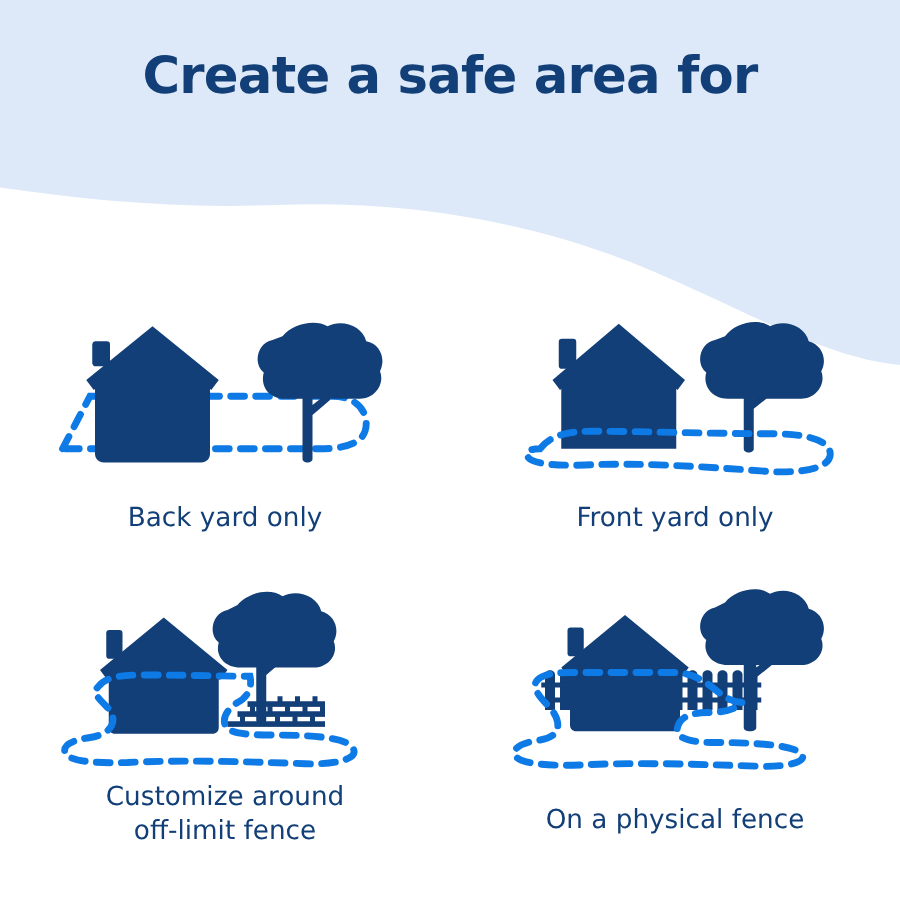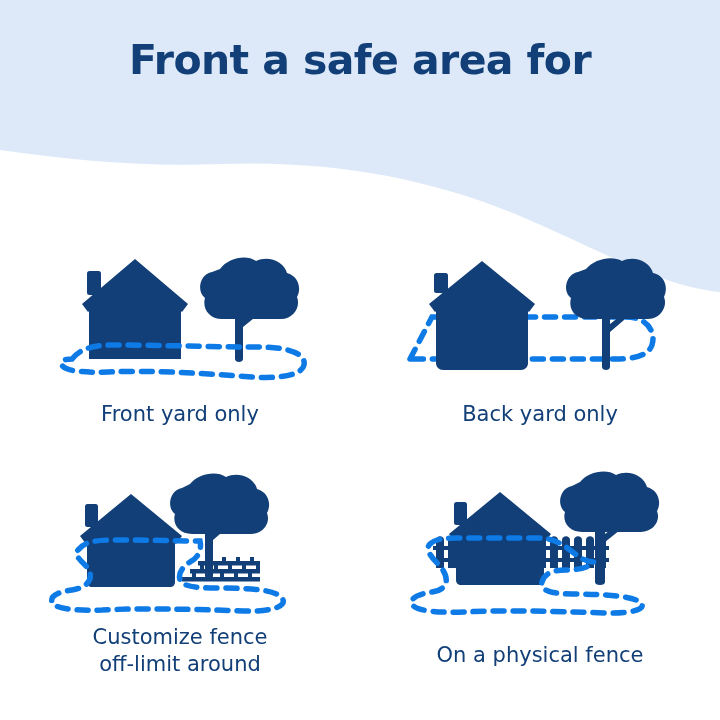--- a/index.html
+++ b/index.html
@@ -118,24 +118,61 @@
   <div class="header-band">
     <svg viewBox="0 0 720 300" xmlns="http://www.w3.org/2000/svg" aria-hidden="true">
       <path d="M0,0 L720,0 L720,292
                C660,286 600,250 520,216
                C430,178 330,160 220,164
                C140,167 70,160 0,150 Z" fill="#DDE9F8"></path>
     </svg>
   </div>
 
   <div class="header-title">
-    <span class="line">Front a safe area for</span>
+    <span class="line">Create a safe area for</span>
   </div>
 
   <div class="grid">
+
+    <div class="cell cell-1">
+      <div class="art">
+        <svg viewBox="0 0 300 140" xmlns="http://www.w3.org/2000/svg" aria-hidden="true">
+
+          <g>
+            <path d="M20 112 L42 70 L212 70 L236 70
+                     C258 70 266 86 262 98
+                     C258 110 240 112 226 112 Z" fill="none" stroke="#0E7AE6" stroke-width="5.5" stroke-linecap="round" stroke-dasharray="11 9"></path>
+          </g>
+
+          <g fill="#123F77">
+            <path d="M44 44 L44 28 L57 28 L57 36 Z"></path>
+            <rect x="44" y="26" width="14" height="20" rx="2.5"></rect>
+            <path d="M46 56 L92 18 L138 56 L138 116
+                     C138 120 135 123 131 123
+                     L53 123 C49 123 46 120 46 116 Z"></path>
+            <path d="M92 14 L145 57 L139 65 L92 26 L45 65 L39 57 Z"></path>
+          </g>
+
+          <g fill="#123F77">
+            <path d="M212 65 L212 120 C212 122 214 123 216 123
+                     C218 123 220 122 220 120 L220 85
+                     L234 73 L234 66 L220 77 L220 65 Z"></path>
+            <path d="M196 22 C204 12 222 8 232 14
+                     C244 8 260 14 263 26
+                     C274 28 279 40 274 50
+                     C278 60 270 72 258 72
+                     L198 72 C185 72 178 62 181 51
+                     C172 44 176 27 188 25 Z"></path>
+          </g>
+        </svg>
+      </div>
+      <div class="caption">
+        <span class="cap-line">Back yard only</span>
+      </div>
+    </div>
 
     <div class="cell cell-2">
       <div class="art">
         <svg viewBox="0 0 300 140" xmlns="http://www.w3.org/2000/svg" aria-hidden="true">
 
           <g fill="#123F77">
             <rect x="57" y="34" width="14" height="24" rx="2.5"></rect>
             <path d="M59 66 L105 26 L151 66 L151 122 L59 122 Z"></path>
             <path d="M105 22 L158 67 L152 75 L105 34 L58 75 L52 67 Z"></path>
           </g>
@@ -159,57 +196,20 @@
                      C262 110 276 118 274 128
                      C272 138 250 142 222 140
                      C170 136 120 133 78 135
                      C48 136 34 133 32 128
                      C30 124 34 122 42 122 Z" fill="none" stroke="#0E7AE6" stroke-width="5.5" stroke-linecap="round" stroke-dasharray="11 9"></path>
           </g>
         </svg>
       </div>
       <div class="caption">
         <span class="cap-line">Front yard only</span>
-      </div>
-    </div>
-
-    <div class="cell cell-1">
-      <div class="art">
-        <svg viewBox="0 0 300 140" xmlns="http://www.w3.org/2000/svg" aria-hidden="true">
-
-          <g>
-            <path d="M20 112 L42 70 L212 70 L236 70
-                     C258 70 266 86 262 98
-                     C258 110 240 112 226 112 Z" fill="none" stroke="#0E7AE6" stroke-width="5.5" stroke-linecap="round" stroke-dasharray="11 9"></path>
-          </g>
-
-          <g fill="#123F77">
-            <path d="M44 44 L44 28 L57 28 L57 36 Z"></path>
-            <rect x="44" y="26" width="14" height="20" rx="2.5"></rect>
-            <path d="M46 56 L92 18 L138 56 L138 116
-                     C138 120 135 123 131 123
-                     L53 123 C49 123 46 120 46 116 Z"></path>
-            <path d="M92 14 L145 57 L139 65 L92 26 L45 65 L39 57 Z"></path>
-          </g>
-
-          <g fill="#123F77">
-            <path d="M212 65 L212 120 C212 122 214 123 216 123
-                     C218 123 220 122 220 120 L220 85
-                     L234 73 L234 66 L220 77 L220 65 Z"></path>
-            <path d="M196 22 C204 12 222 8 232 14
-                     C244 8 260 14 263 26
-                     C274 28 279 40 274 50
-                     C278 60 270 72 258 72
-                     L198 72 C185 72 178 62 181 51
-                     C172 44 176 27 188 25 Z"></path>
-          </g>
-        </svg>
-      </div>
-      <div class="caption">
-        <span class="cap-line">Back yard only</span>
       </div>
     </div>
 
     <div class="cell cell-3">
       <div class="art">
         <svg viewBox="0 0 300 140" xmlns="http://www.w3.org/2000/svg" aria-hidden="true">
 
           <g fill="#123F77">
             <path d="M175 42 L175 98 C175 100 177 101 179 101
                      C181 101 183 100 183 98 L183 62
@@ -261,22 +261,22 @@
                      C258 128 242 134 214 133
                      C160 131 110 130 72 132
                      C40 133 24 130 22 124
                      C20 118 28 114 42 112
                      C62 109 64 96 56 88
                      C48 80 44 76 48 72 Z" fill="none" stroke="#0E7AE6" stroke-width="5.5" stroke-linecap="round" stroke-dasharray="11 9"></path>
           </g>
         </svg>
       </div>
       <div class="caption">
-        <span class="cap-line">Customize fence</span>
-        <span class="cap-line">off-limit around</span>
+        <span class="cap-line">Customize around</span>
+        <span class="cap-line">off-limit fence</span>
       </div>
     </div>
 
     <div class="cell cell-4">
       <div class="art">
         <svg viewBox="0 0 300 140" xmlns="http://www.w3.org/2000/svg" aria-hidden="true">
 
           <g fill="#123F77">
 
             <path d="M46 62 C46 57 54 57 54 62 L54 90 L46 90 Z"></path>

